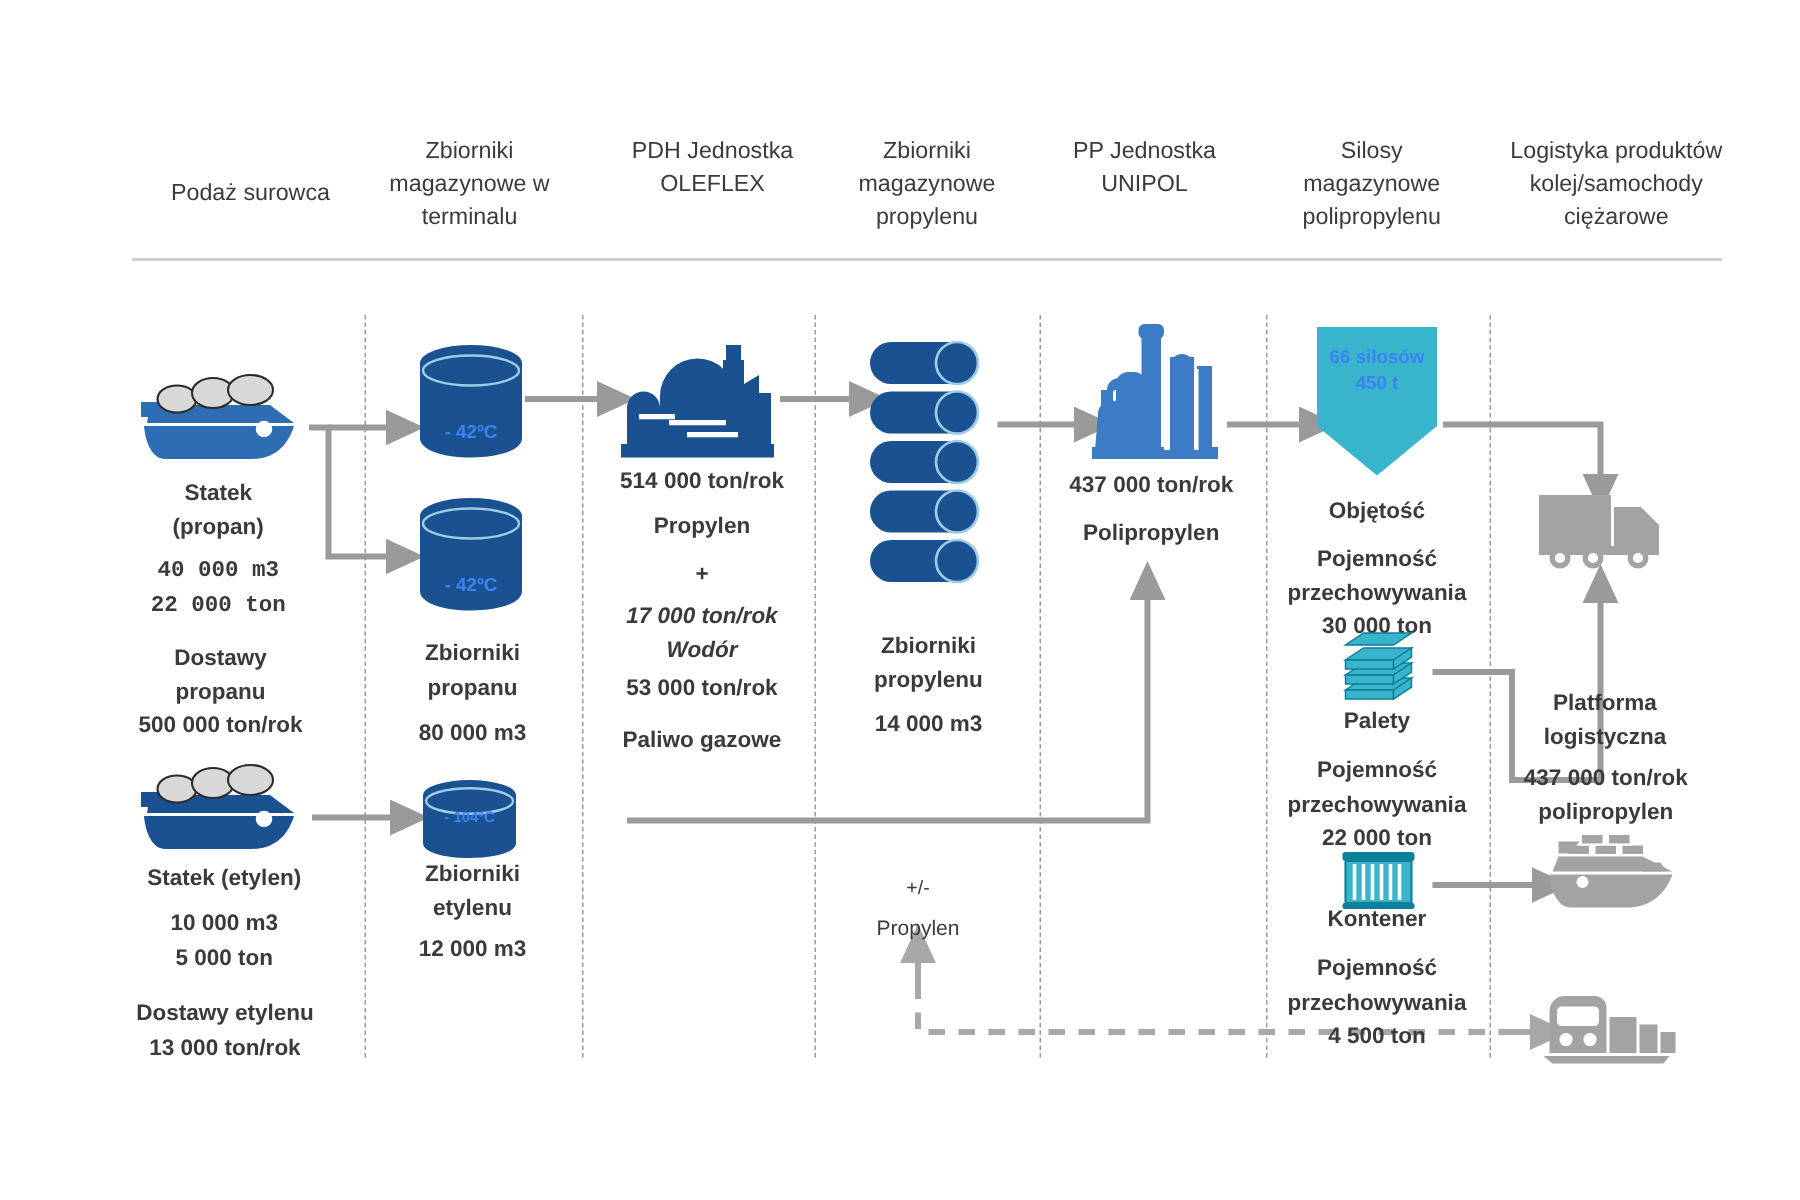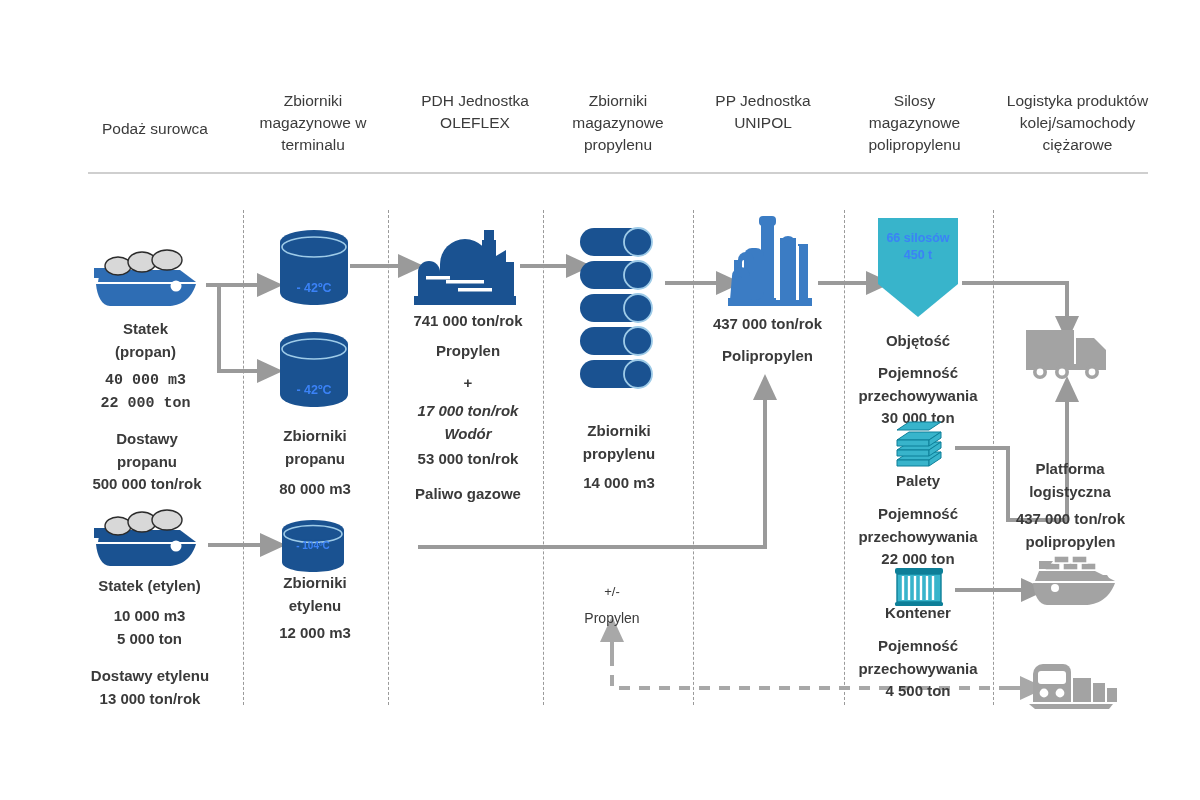--- a/index.html
+++ b/index.html
@@ -23,21 +23,21 @@
   .cap-on-shape{
     position:absolute;color:#3b82f6;font-weight:700;text-align:center;
     pointer-events:none;
   }
 </style>
 </head>
 <body>
 
 <div id="stage">
 
-  <div class="hdr" style="left:60px;top:118px;width:190px;text-align:center;">
+  <div class="hdr" style="left:72px;top:118px;width:190px;text-align:center;">
     <span style="white-space:pre-line;">Podaż surowca</span>
   </div>
   <div class="hdr" style="left:248px;top:90px;width:130px;">
     <span style="white-space:pre-line;">Zbiorniki
 magazynowe w
 terminalu</span>
   </div>
   <div class="hdr" style="left:400px;top:90px;width:150px;">
     <span style="white-space:pre-line;">PDH Jednostka
 OLEFLEX</span>
@@ -210,21 +210,21 @@
     <rect x="72" y="18" width="14" height="58" fill="#1A5291"></rect>
     <rect x="74" y="8" width="10" height="12" fill="#1A5291"></rect>
     <path d="M86,34 L96,28 L96,76 L86,76 Z" fill="#1A5291"></path>
     <rect x="86" y="40" width="18" height="36" fill="#1A5291"></rect>
     <rect x="16" y="54" width="24" height="3.5" fill="#ffffff"></rect>
     <rect x="36" y="58" width="38" height="3.5" fill="#ffffff"></rect>
     <rect x="48" y="66" width="34" height="3.5" fill="#ffffff"></rect>
   </svg>
 
   <div class="lbl b" style="left:392px;top:310px;width:152px;">
-    <span>741 000 ton/rok</span>
+    <span>514 000 ton/rok</span>
   </div>
   <div class="lbl b" style="left:392px;top:340px;width:152px;">
     <span>Propylen</span>
   </div>
   <div class="lbl b" style="left:392px;top:372px;width:152px;">
     <span>+</span>
   </div>
   <div class="lbl b" style="left:392px;top:400px;width:152px;font-style:italic;">
     <div>17 000 ton/rok</div>
     <div>Wodór</div>

